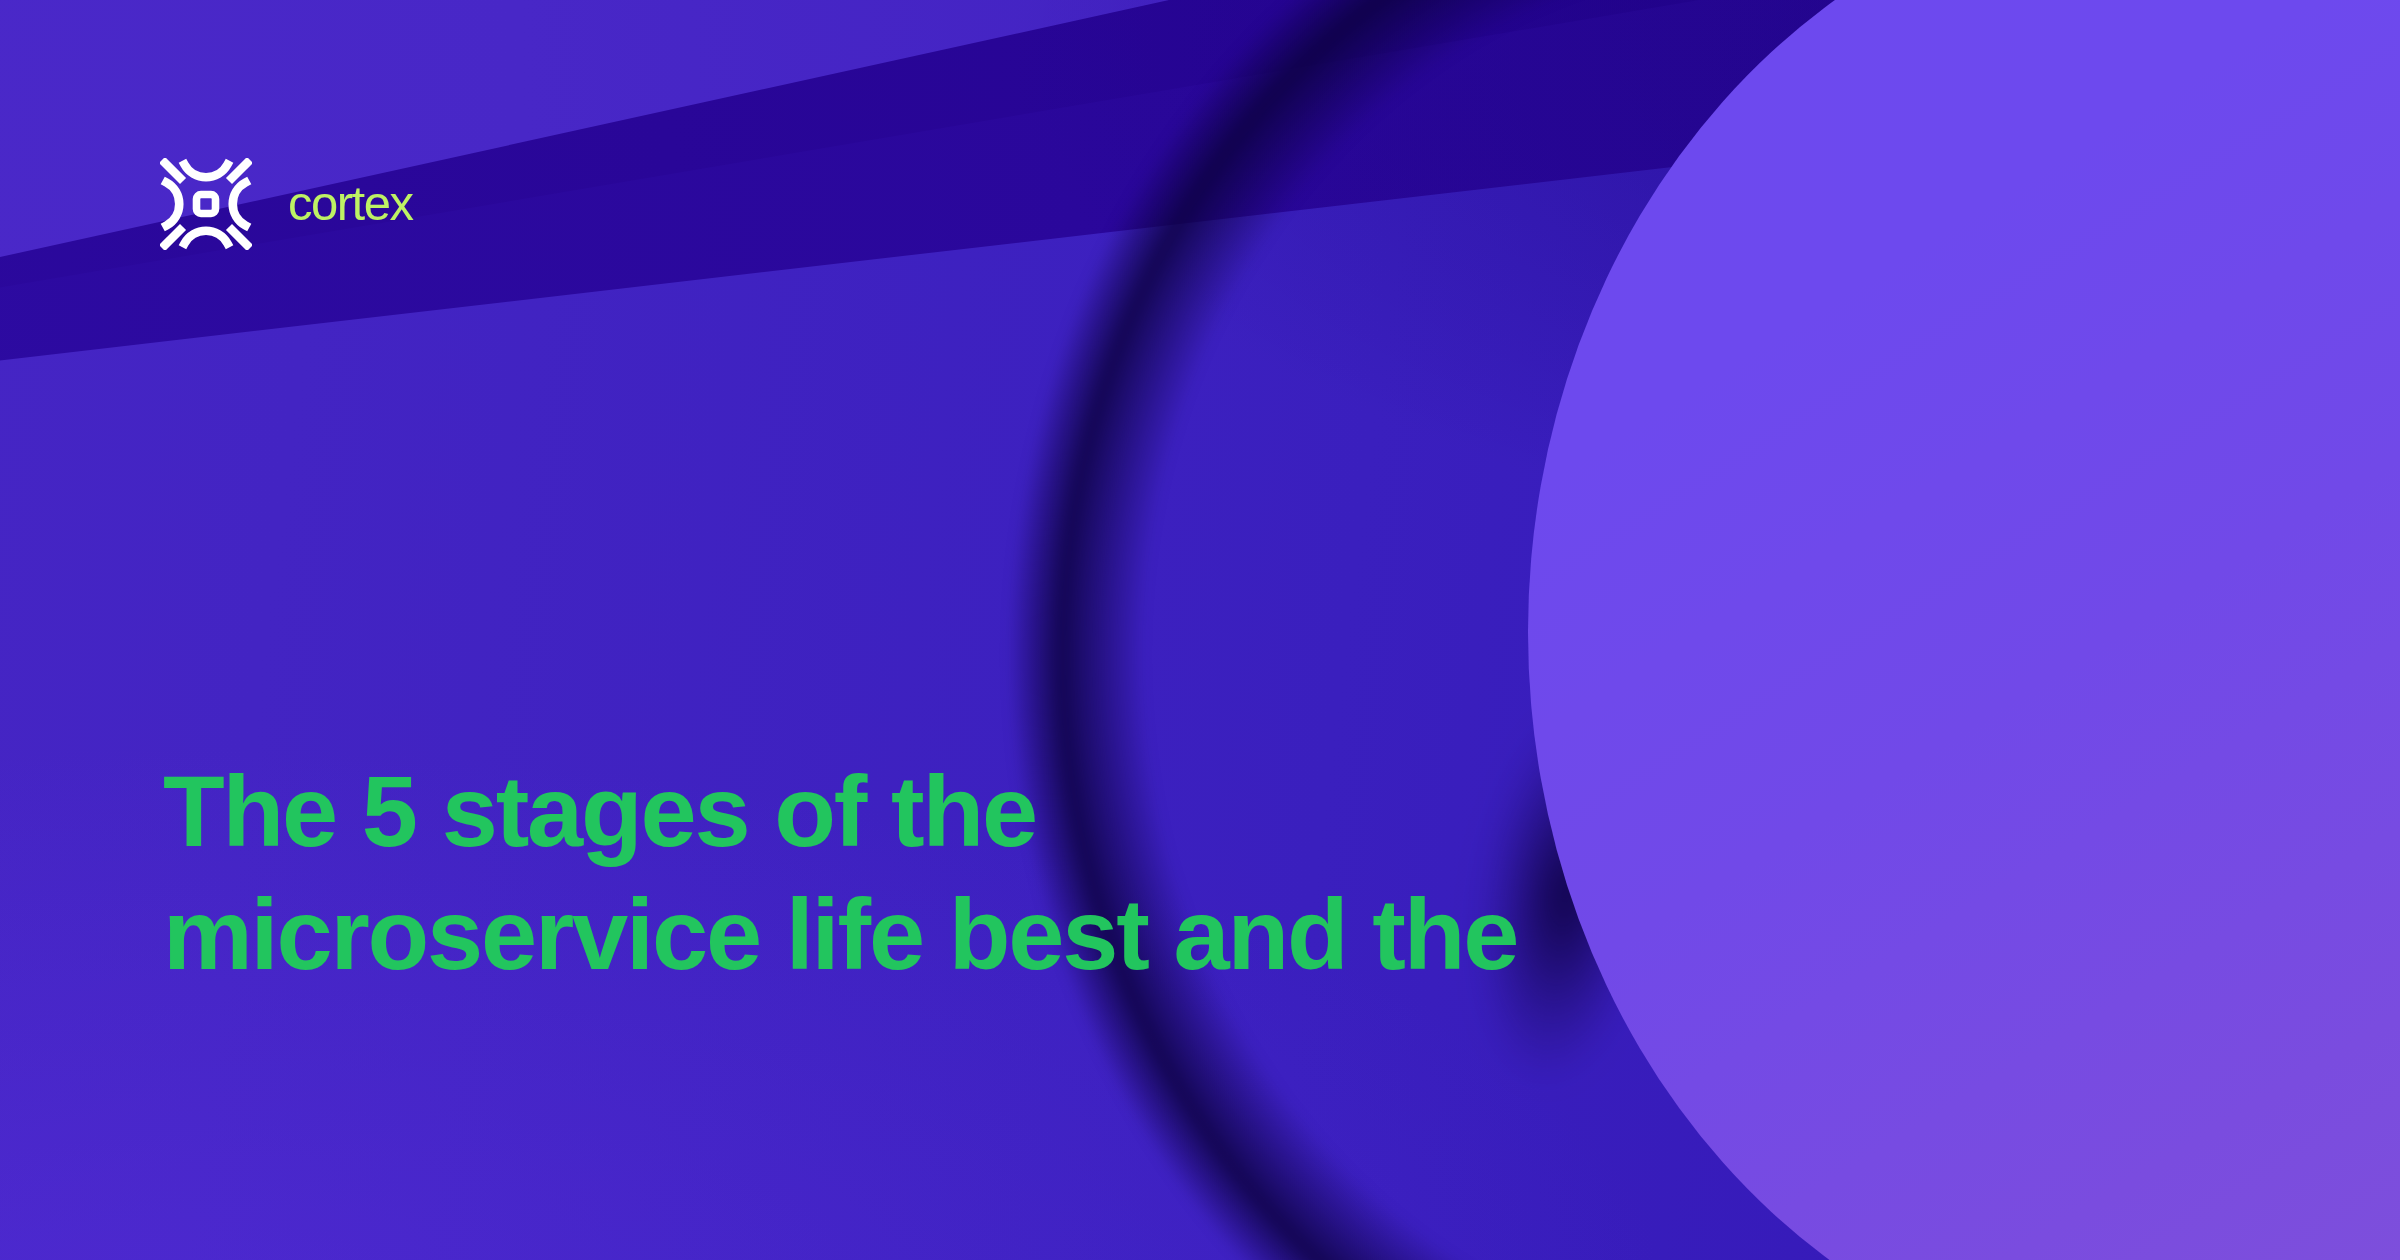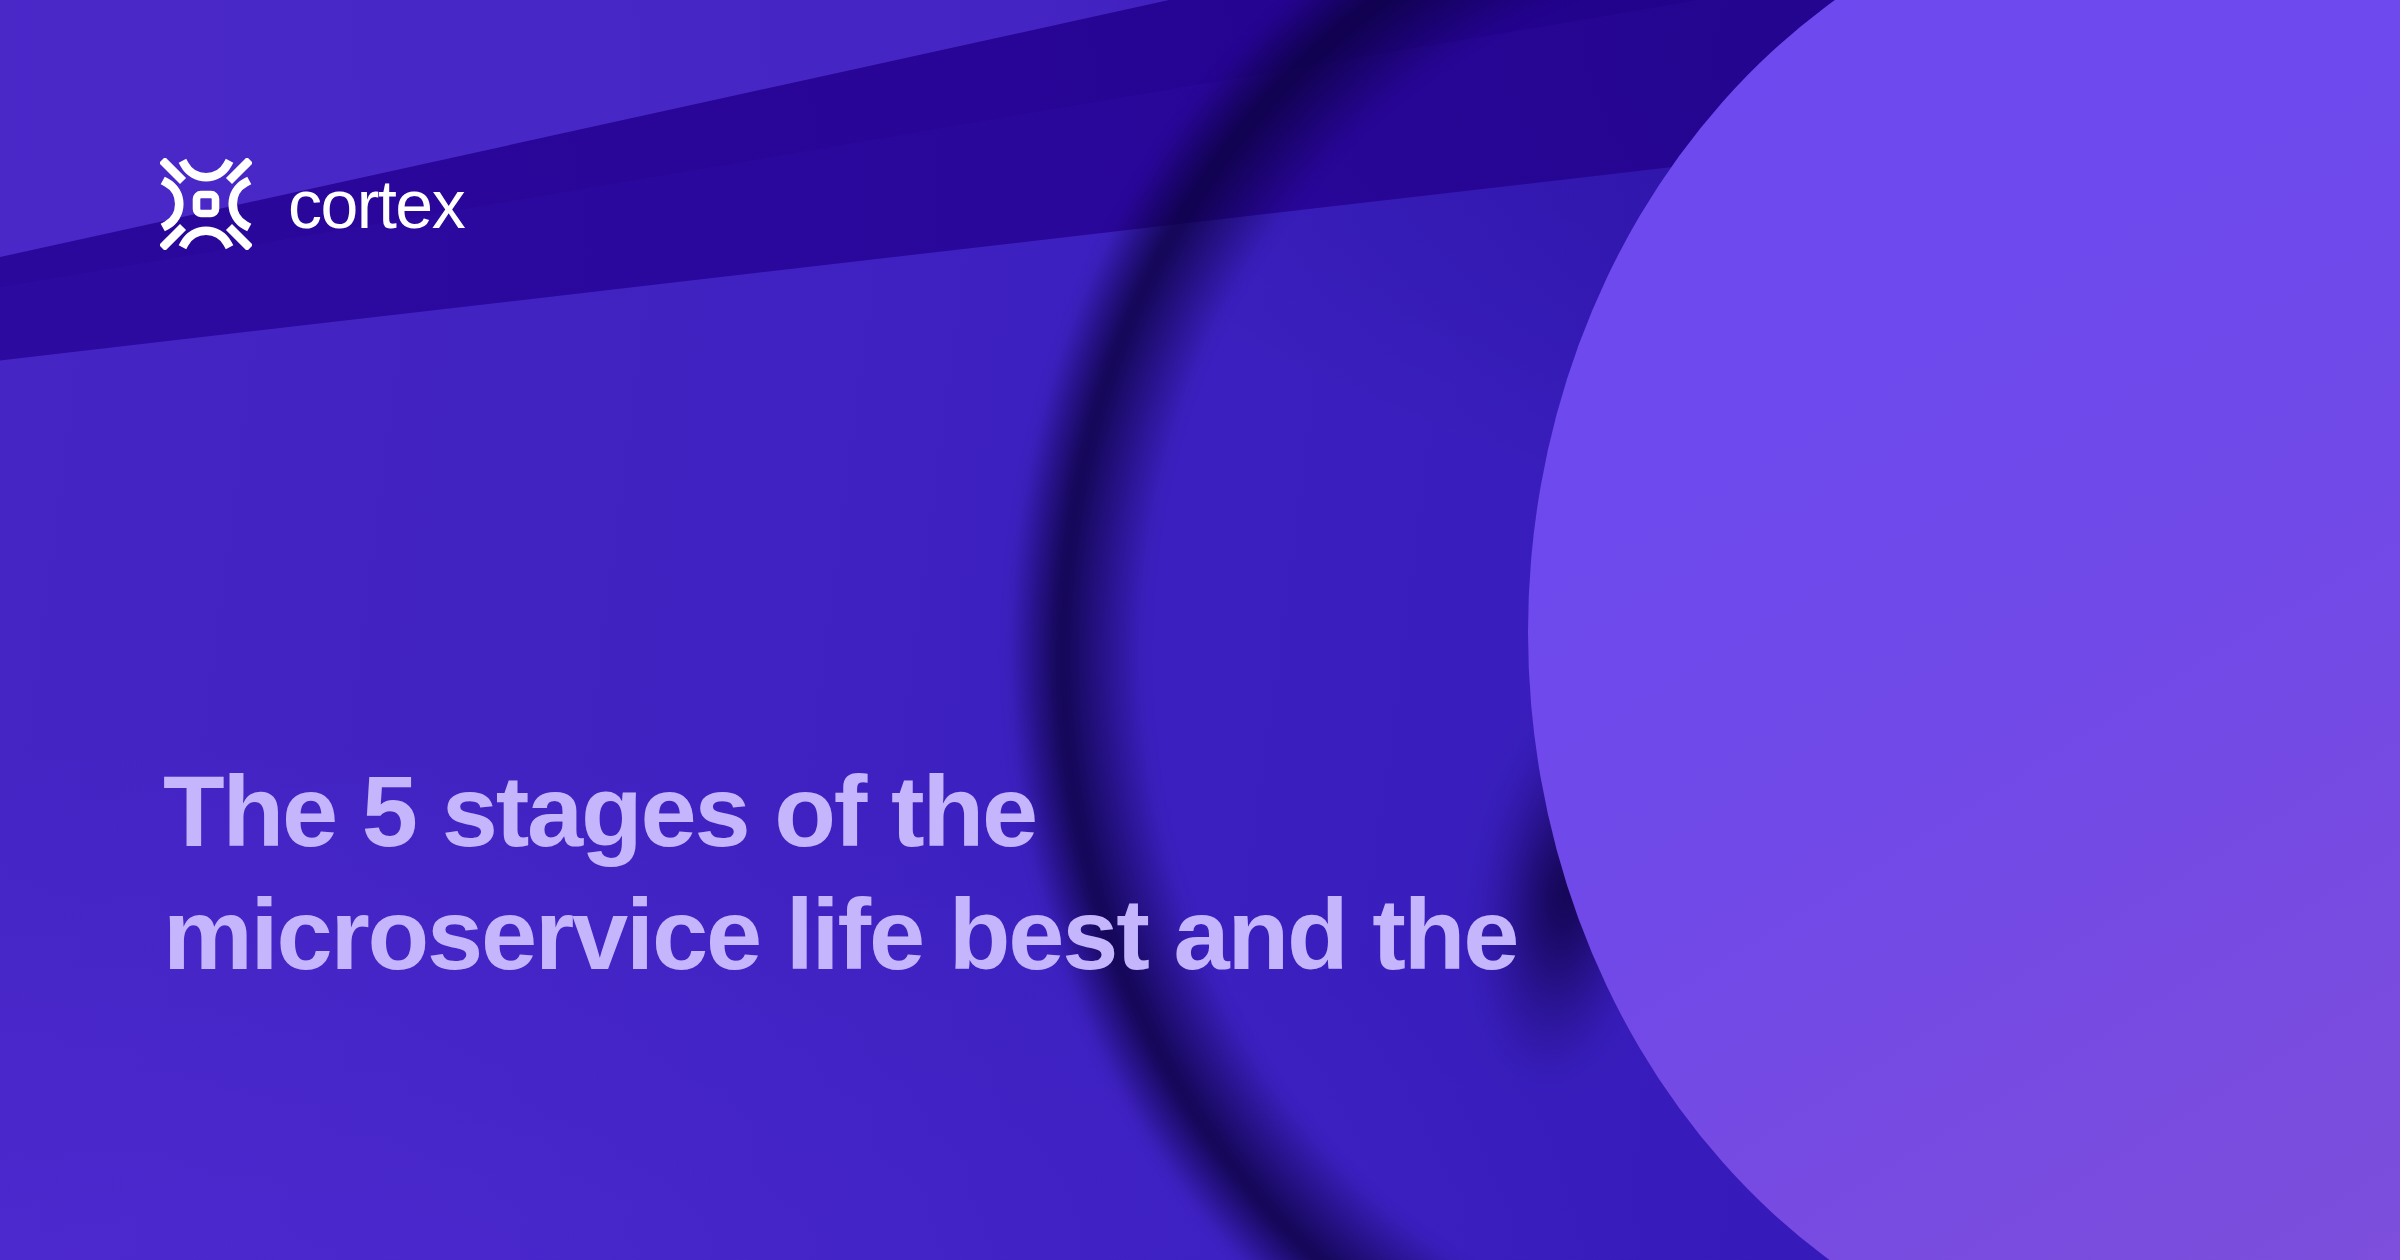--- a/index.html
+++ b/index.html
@@ -121,34 +121,34 @@
   .logo {
     position: absolute;
     left: 160px;
     top: 158px;
     display: flex;
     align-items: center;
     gap: 36px;
   }
   .logo-mark { width: 92px; height: 92px; display: block; }
   .logo-word {
-    color: #ffffff;
-    font-size: 68px;
+    color: #bef264;
+    font-size: 49px;
     line-height: .8;
     font-weight: 500;
     letter-spacing: -1.5px;
   }
 
   
   .headline {
     position: absolute;
     left: 163px;
     top: 682px;
     width: 1500px;
-    color: #c4b5fd;
+    color: #22c55e;
     font-size: 101px;
     line-height: 123px;
     font-weight: 700;
     letter-spacing: -2.2px;
   }
   .headline .ln { display: block; white-space: nowrap; }
 </style>
 </head>
 <body>
 

